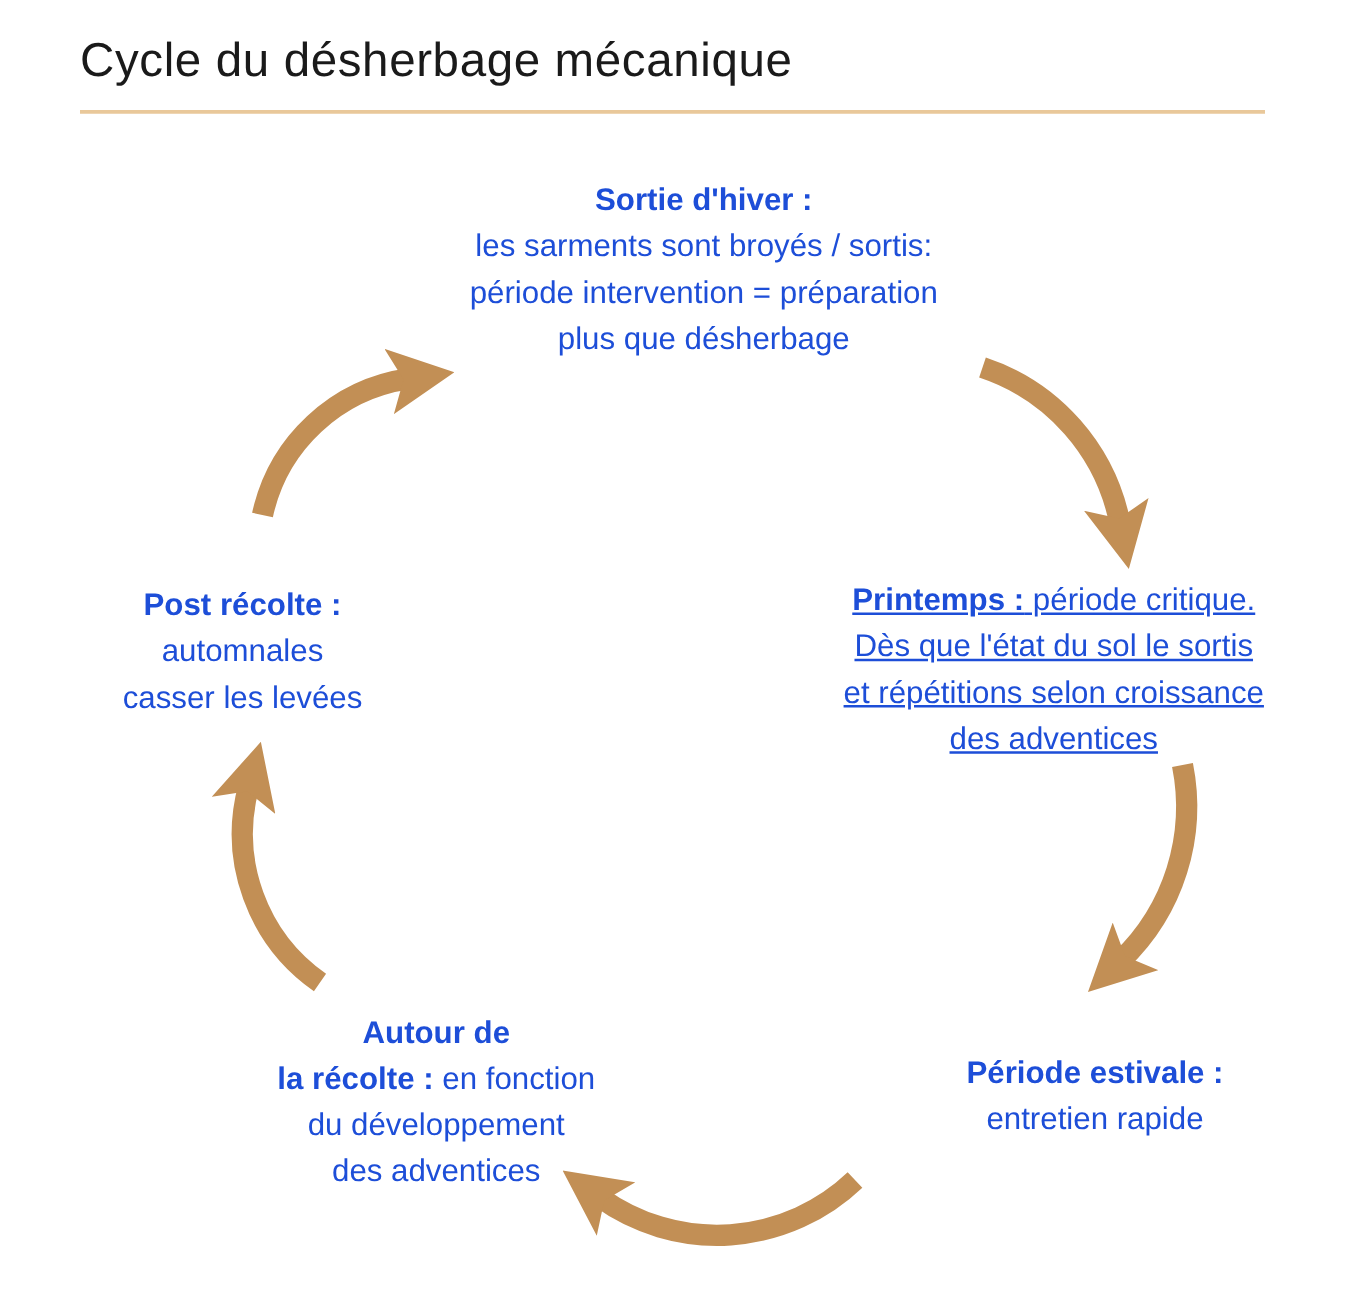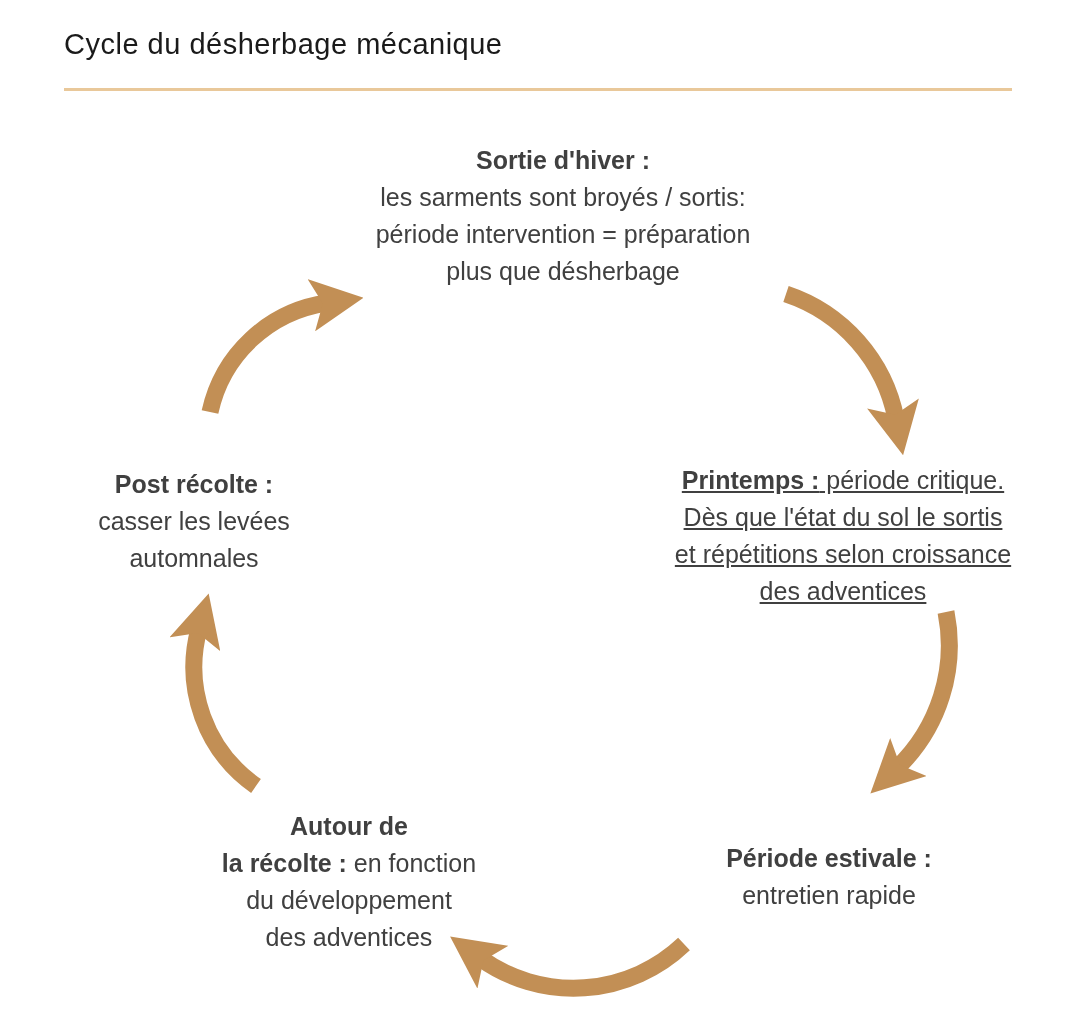--- a/index.html
+++ b/index.html
@@ -15,21 +15,21 @@
     background: #ffffff;
     font-family: "Liberation Sans", "DejaVu Sans", sans-serif;
     color: #000000;
   }
   
   h1.page-title {
     position: absolute;
     left: 64px;
     top: 28px;
     margin: 0;
-    font-size: 29px;
+    font-size: 38px;
     font-weight: 400;
     letter-spacing: 0.5px;
     color: #1a1a1a;
     white-space: nowrap;
   }
   .title-rule {
     position: absolute;
     left: 64px;
     top: 88px;
     width: 948px;
@@ -50,21 +50,21 @@
     stroke-linecap: butt;
   }
   
   .node {
     position: absolute;
     transform: translateX(-50%);
     text-align: center;
     white-space: nowrap;
     font-size: 25px;
     line-height: 37px;
-    color: #404040;
+    color: #1d4ed8;
     z-index: 2;
   }
   .node b {
     font-weight: 700;
   }
 </style>
 </head>
 <body>
 
 <div id="canvas">
@@ -96,31 +96,31 @@
     <div class="line">
       <b>Printemps :</b><span> période critique.</span>
     </div>
     <div class="line">Dès que l'état du sol le sortis</div>
     <div class="line">et répétitions selon croissance</div>
     <div class="line">des adventices</div>
   </div>
 
   <div class="node" style="left:194px; top:466px;">
     <div class="line"><b>Post récolte :</b></div>
+    <div class="line">automnales</div>
     <div class="line">casser les levées</div>
-    <div class="line">automnales</div>
   </div>
 
   <div class="node" style="left:318px; top:808px;margin-left:31px;">
     <div class="line"><b>Autour de</b></div>
     <div class="line">
       <b>la récolte :</b><span> en fonction</span>
     </div>
     <div class="line">du développement</div>
     <div class="line">des adventices</div>
   </div>
 
-  <div class="node" style="left:829px; top:840px;">
+  <div class="node" style="left:876px; top:840px;">
     <div class="line"><b>Période estivale :</b></div>
     <div class="line">entretien rapide</div>
   </div>
 
 </div>
 
 </body></html>

